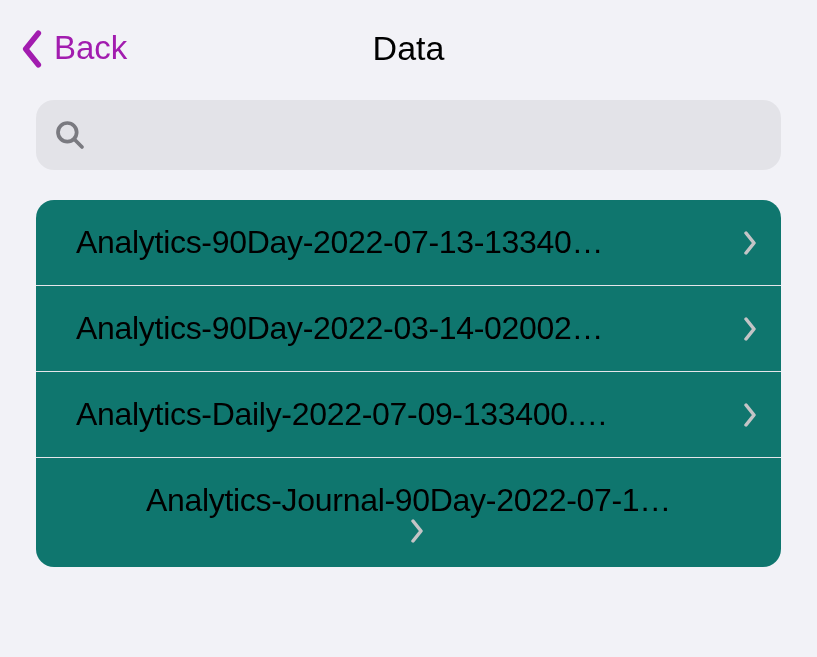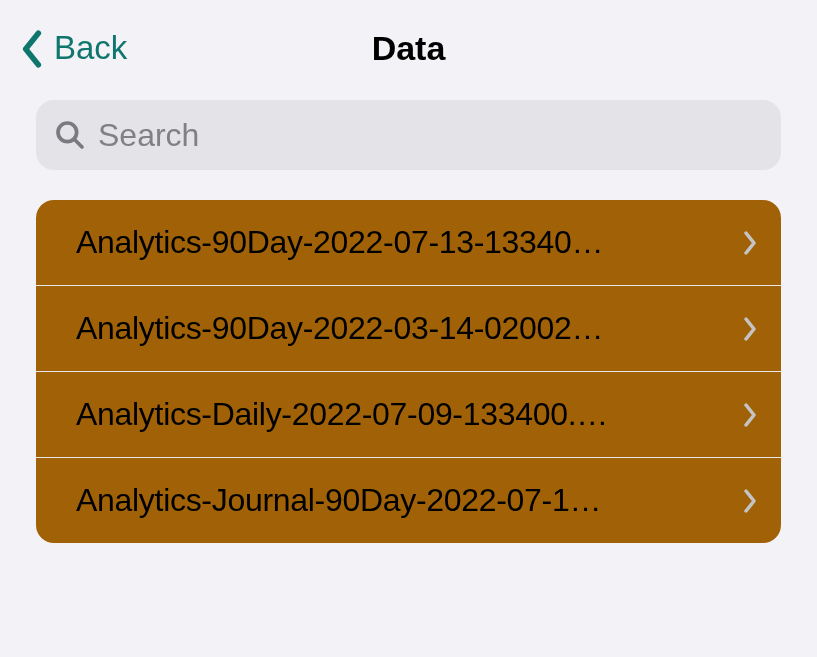--- a/index.html
+++ b/index.html
@@ -18,40 +18,40 @@
       display: flex;
       align-items: center;
       padding: 20px 20px 24px 20px;
       position: relative;
       height: 100px;
     }
     .back-button {
       display: flex;
       align-items: center;
       cursor: pointer;
-      color: #0f766e;
+      color: #a21caf;
       font-size: 33px;
       font-weight: 400;
     }
     .chevron-back {
       display: inline-block;
       margin-right: 10px;
       margin-top: 2px;
     }
     .chevron-back svg {
       width: 24px;
       height: 38px;
       display: block;
     }
     .page-title {
       position: absolute;
       left: 50%;
       transform: translateX(-50%);
       font-size: 34px;
-      font-weight: 700;
+      font-weight: 400;
       color: #000;
     }
     .search-container {
       padding: 0 36px;
       margin-bottom: 30px;
     }
     .search-field {
       background: #e3e3e8;
       border-radius: 18px;
       display: flex;
@@ -76,34 +76,35 @@
       background: transparent;
       font-size: 32px;
       color: #000;
       flex: 1;
       font-family: inherit;
     }
     .search-input::placeholder {
       color: #808085;
     }
     .list-container {
-      background: #a16207;
+      background: #0f766e;
       border-radius: 18px;
       margin: 0 36px;
       overflow: hidden;
     }
     .list-row {
       display: flex;
       align-items: center;
       padding: 24px 24px 24px 40px;
       border-bottom: 1px solid #e5e5ea;
       cursor: pointer;
     }
     .list-row:last-child {
       border-bottom: none;
+      flex-direction: column;
     }
     .row-label {
       flex: 1;
       font-size: 32px;
       font-weight: 400;
       color: #000;
       white-space: nowrap;
       overflow: hidden;
       text-overflow: ellipsis;
       padding-right: 16px;
@@ -137,21 +138,20 @@
 </div>
 
 <div class="search-container">
   <div class="search-field">
     <span class="search-icon">
       <svg viewBox="0 0 24 24" fill="none" stroke="currentColor" stroke-width="2.8" stroke-linecap="round" stroke-linejoin="round">
         <circle cx="10" cy="10" r="7"></circle>
         <line x1="21" y1="21" x2="15.2" y2="15.2"></line>
       </svg>
     </span>
-    <input type="text" class="search-input" placeholder="Search" style="">
   </div>
 </div>
 
 <div class="list-container">
 
   <div class="list-row">
     <div class="row-label">Analytics-90Day-2022-07-13-13340…</div>
     <span class="chevron-right">
       <svg viewBox="0 0 14 24" fill="none" stroke="currentColor" stroke-width="3.5" stroke-linecap="round" stroke-linejoin="round">
         <polyline points="3,2 11,12 3,22"></polyline>

